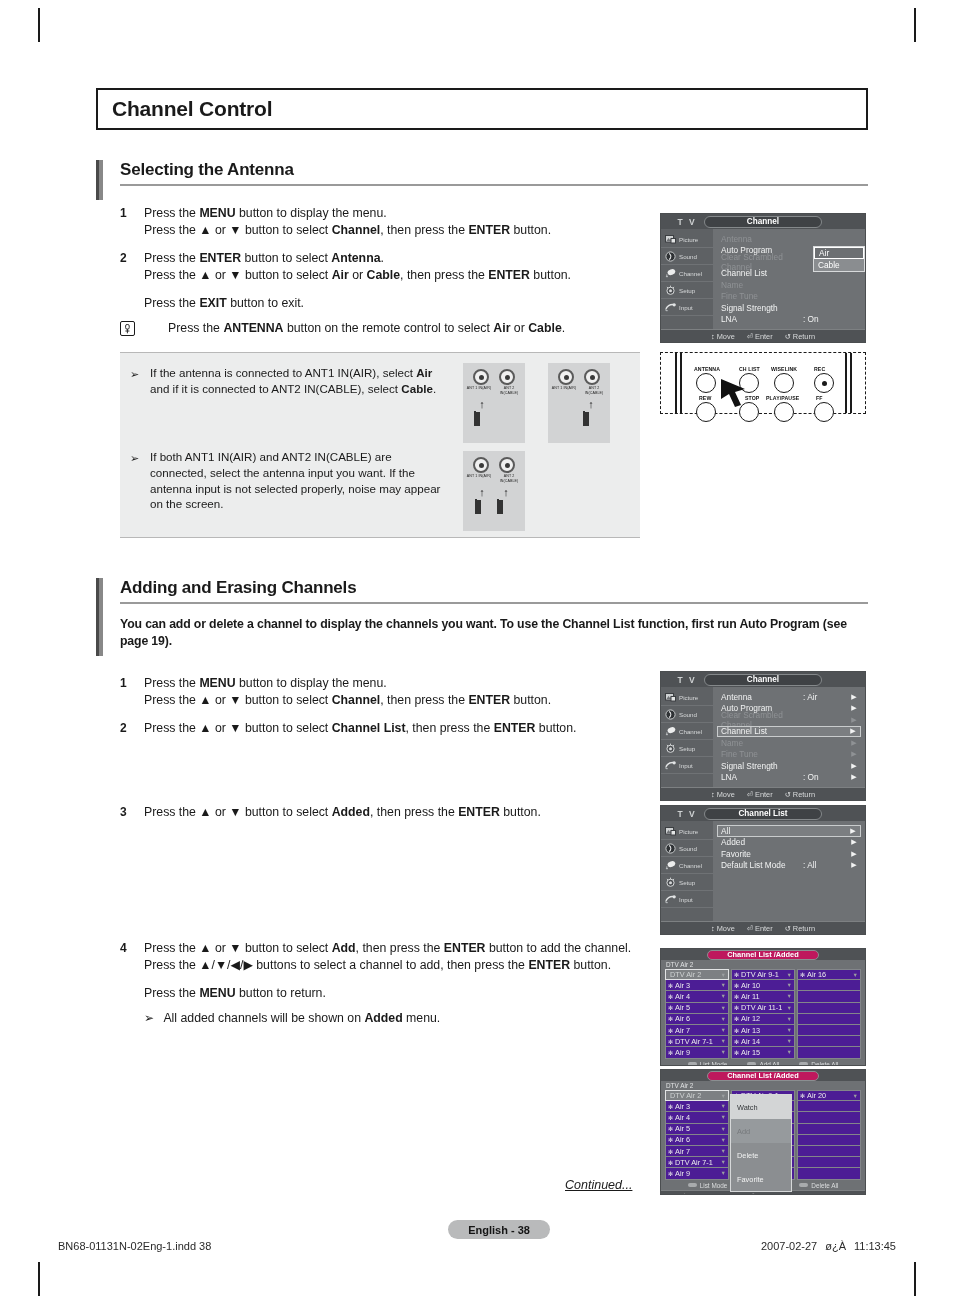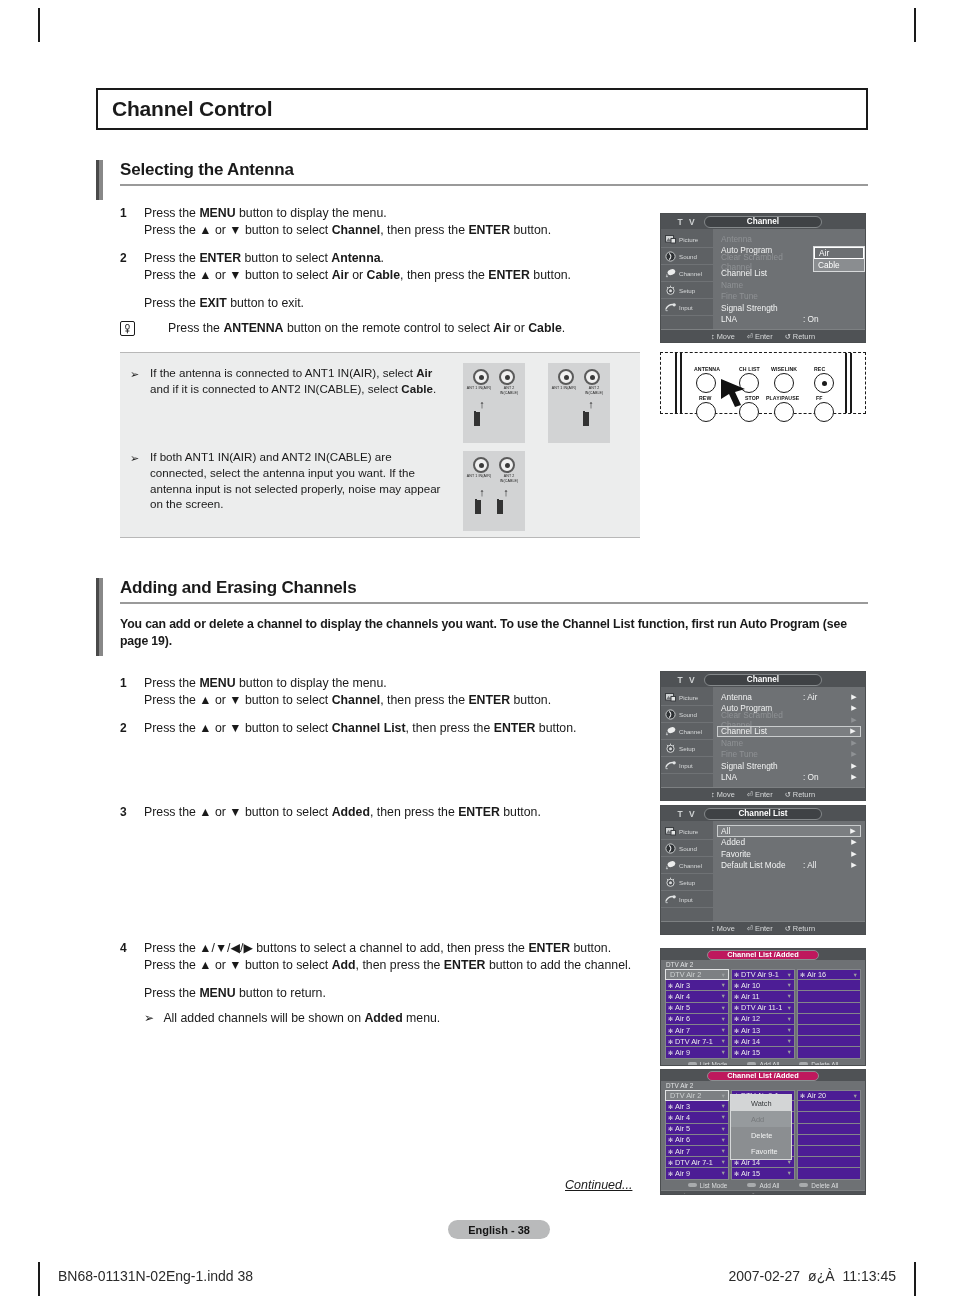--- a/index.html
+++ b/index.html
@@ -200,36 +200,36 @@
     height:12px; background:#4f5255; border-top:1px solid #7d8082;
     display:flex; align-items:center; justify-content:space-around;
     font-size:7.2px; color:#d9dbdc;
   }
   .cl-foot span { display:flex; align-items:center; gap:2px; }
 
   .ctx-menu {
     position:absolute; width:62px; background:#8b8e91; border:1px solid #d6d8d9;
     z-index:5;
   }
-  .ctx-item { height:16px; font-size:7.4px; padding-left:20px; display:flex; align-items:center; color:#f2f3f3; }
+  .ctx-item { height:24px; font-size:7.4px; padding-left:6px; display:flex; align-items:center; color:#f2f3f3; }
   .ctx-item.hl { background:#d3d5d6; color:#34373a; }
   .ctx-item.dim { color:#76797c; background:#969a9d; }
 
   
   .continued {
     position:absolute; left:565px; top:1178px;
     font-size:12.5px; font-style:italic; text-decoration:underline; color:#1a1a1a;
   }
   .pagebadge {
     position:absolute; left:448px; top:1220px; width:102px; height:19px;
     background:#b9babb; border-radius:10px;
     display:flex; align-items:center; justify-content:center;
     font-size:11px; font-weight:bold; color:#151515;
   }
-  .print-footer { position:absolute; left:58px; top:1268px; right:58px; font-size:14px; color:#2a2a2a; display:flex; justify-content:space-between; }
+  .print-footer { position:absolute; left:58px; top:1240px; right:58px; font-size:11px; color:#2a2a2a; display:flex; justify-content:space-between; }
   .pf-right { display:flex; gap:8px; }
 </style>
 </head>
 <body>
 
 <div class="cropmark cm-tl-v"></div>
 <div class="cropmark cm-tr-v"></div>
 <div class="cropmark cm-bl-v"></div>
 <div class="cropmark cm-br-v"></div>
 
@@ -528,22 +528,22 @@
           </div>
         </div>
       </div>
   </div>
 
   <div class="steps" style="left:120px; top:940px; width:520px;">
     <div id="s2-step4">
         <div class="step">
           <div class="step-num">4</div>
           <div class="step-body">
+            <div class="step-line">Press the ▲ or ▼ button to select <b>Add</b>, then press the <b>ENTER</b> button to add the channel.</div>
             <div class="step-line">Press the ▲/▼/◀/▶ buttons to select a channel to add, then press the <b>ENTER</b> button.</div>
-            <div class="step-line">Press the ▲ or ▼ button to select <b>Add</b>, then press the <b>ENTER</b> button to add the channel.</div>
           </div>
         </div>
       </div>
     <div class="plain-line" id="s2-return">Press the <b>MENU</b> button to return.</div>
     <div class="note-line" style="margin-left:24px;">
       <span class="bullet-arrow">➢</span>
       <span class="tip-text" id="s2-note">&nbsp;All added channels will be shown on <b>Added</b> menu.</span>
     </div>
   </div>
 

